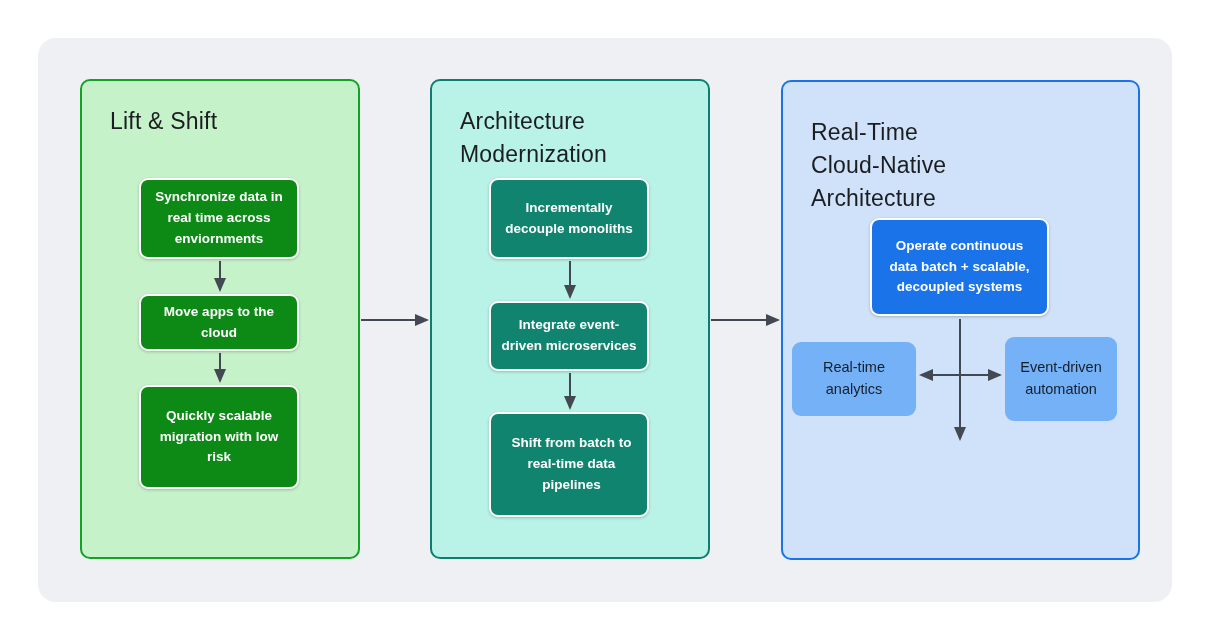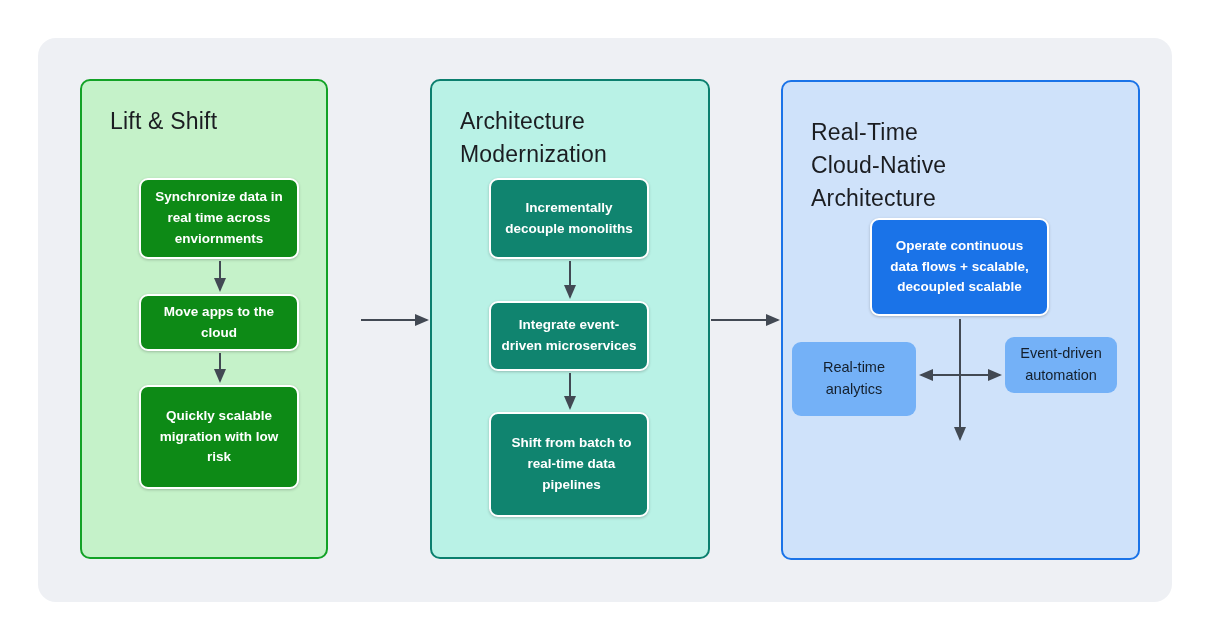--- a/index.html
+++ b/index.html
@@ -6,21 +6,21 @@
   body{
     width:1210px;height:640px;position:relative;background:#ffffff;
     font-family:"Liberation Sans","DejaVu Sans",sans-serif;
     -webkit-font-smoothing:antialiased;
   }
   .card{
     position:absolute;left:38px;top:38px;width:1134px;height:564px;
     background:var(--card_bg,#eef0f4);border-radius:18px;
   }
   .panel{position:absolute;top:41px;height:480px;border-radius:10px;box-sizing:border-box;}
-  .panel-1{left:42px;width:248px;background:var(--panel1_bg,#c5f2c9);border:2.5px solid var(--panel1_border,#12a226);padding-left:44px;}
+  .panel-1{left:42px;width:280px;background:var(--panel1_bg,#c5f2c9);border:2.5px solid var(--panel1_border,#12a226);padding-left:44px;}
   .panel-2{left:392px;width:280px;background:var(--panel2_bg,#b9f2e6);border:2.5px solid var(--panel2_border,#0b7f6e);}
   .panel-3{left:743px;top:42px;width:359px;background:var(--panel3_bg,#cfe2fa);border:2.5px solid var(--panel3_border,#1a73e8);}
   .panel-title{
     position:absolute;left:28px;top:24px;margin:0;
     font-size:23px;line-height:33px;font-weight:500;color:#1b1d21;letter-spacing:.2px;
   }
   .panel-3 .panel-title{width:160px;margin-top:10px;}
   .panel-2 .panel-title{width:210px;}
   .step{
     position:absolute;left:57px;width:160px;box-sizing:border-box;
@@ -43,21 +43,21 @@
     display:flex;align-items:center;justify-content:center;text-align:center;
     color:#ffffff;font-weight:700;font-size:13.5px;line-height:1.55;padding:6px 8px;
     box-shadow:0 1px 3px rgba(0,0,0,.22);
   }
   .node{
     position:absolute;box-sizing:border-box;background:var(--panel3_node,#74b1f7);
     border-radius:9px;display:flex;align-items:center;justify-content:center;text-align:center;
     color:#141f2c;font-size:14.5px;line-height:1.5;padding:6px 10px;
   }
   .node-left{left:9px;top:260px;width:124px;height:74px;}
-  .node-right{left:222px;top:255px;width:112px;height:56px;}
+  .node-right{left:222px;top:255px;width:112px;height:84px;}
   .node-bottom{left:96px;top:362px;width:161px;height:73px;}
   svg.arrows{position:absolute;left:0;top:0;width:1210px;height:640px;pointer-events:none;}
   svg.arrows path.l{stroke:var(--arrow,#424953);stroke-width:2;fill:none;}
 </style>
 </head>
 <body>
 
 <div class="card">
 
   <section class="panel panel-1">
@@ -69,21 +69,21 @@
 
   <section class="panel panel-2">
     <h2 class="panel-title">Architecture Modernization</h2>
     <div class="step p2-s2">Integrate event-driven microservices</div>
     <div class="step p2-s1">Incrementally decouple monoliths</div>
     <div class="step p2-s3">Shift from batch to real-time data pipelines</div>
   </section>
 
   <section class="panel panel-3">
     <h2 class="panel-title">Real-Time Cloud-Native Architecture</h2>
-    <div class="hub">Operate continuous data flows + scalable, decoupled scalable</div>
+    <div class="hub">Operate continuous data batch + scalable, decoupled systems</div>
     <div class="node node-left">Real-time analytics</div>
     <div class="node node-right">Event-driven automation</div>
   </section>
 
 </div>
 
 <svg class="arrows" viewBox="0 0 1210 640" xmlns="http://www.w3.org/2000/svg">
   <defs>
     <marker id="ah" markerUnits="userSpaceOnUse" markerWidth="14" markerHeight="12" refX="12" refY="6" orient="auto">
       <path d="M0,0 L14,6 L0,12 Z" fill="#424953"></path>

